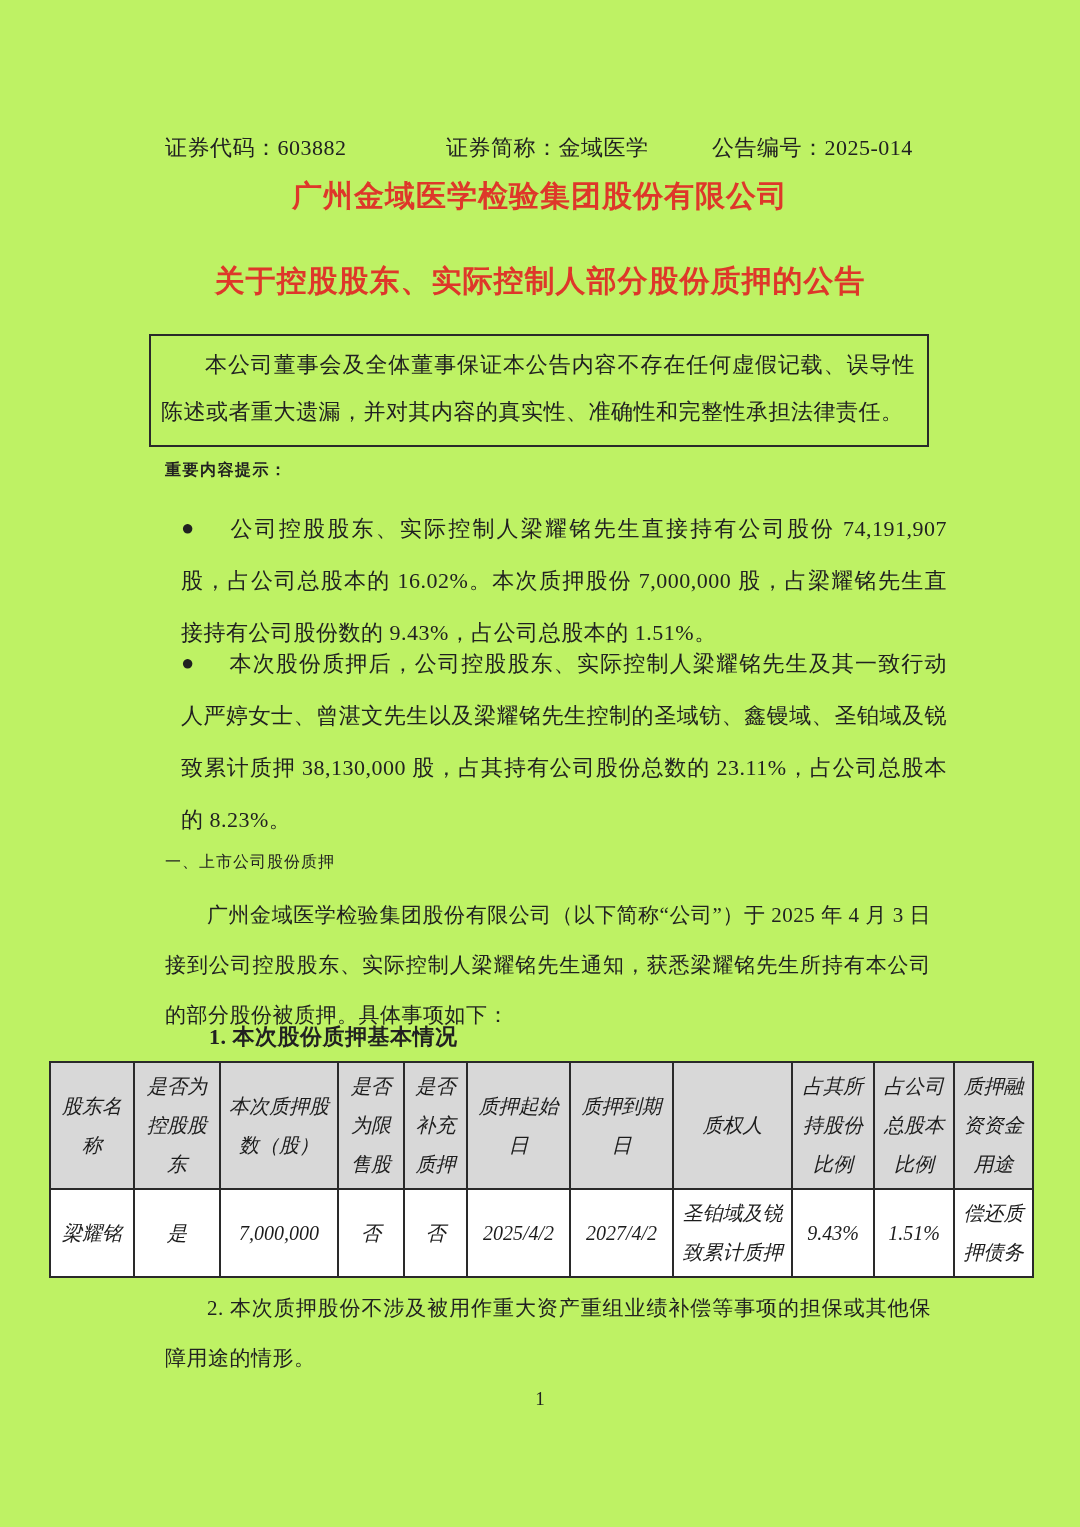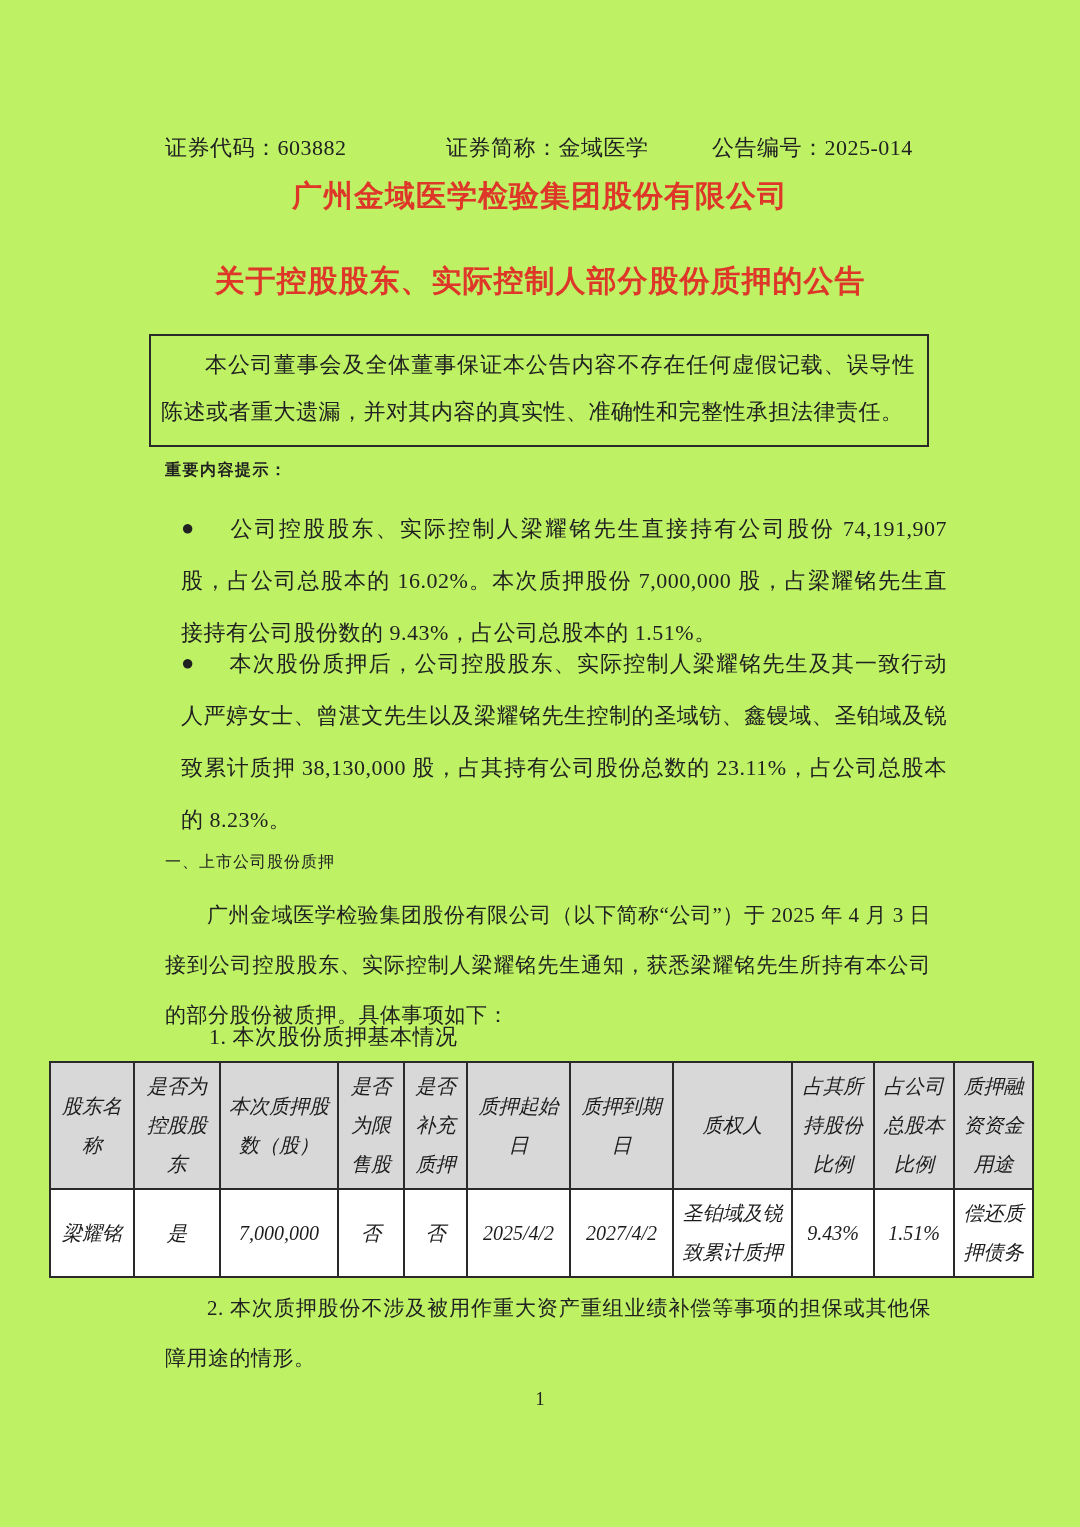--- a/index.html
+++ b/index.html
@@ -59,21 +59,21 @@
     position:absolute;top:852px;left:165px;
     font-size:16px;font-weight:normal;letter-spacing:1px;
   }
   .body-para{
     position:absolute;left:165px;width:766px;
     font-size:21px;line-height:50px;text-indent:2em;text-align:justify;letter-spacing:.5px;
   }
   .intro-para{top:890px;}
   .item1-title{
     position:absolute;top:1022px;left:165px;
-    font-size:22px;text-indent:2em;letter-spacing:.5px;
+    font-size:22px;text-indent:2em;letter-spacing:.5px;font-weight:bold;
   }
 
   table.pledge-table{
     position:absolute;top:1061px;left:49px;width:983px;
     border-collapse:collapse;table-layout:fixed;
     font-size:20px;color:#1c1c1c;font-style:italic;
   }
   .pledge-table th,.pledge-table td{
     border:2px solid var(--border);
     text-align:center;vertical-align:middle;

